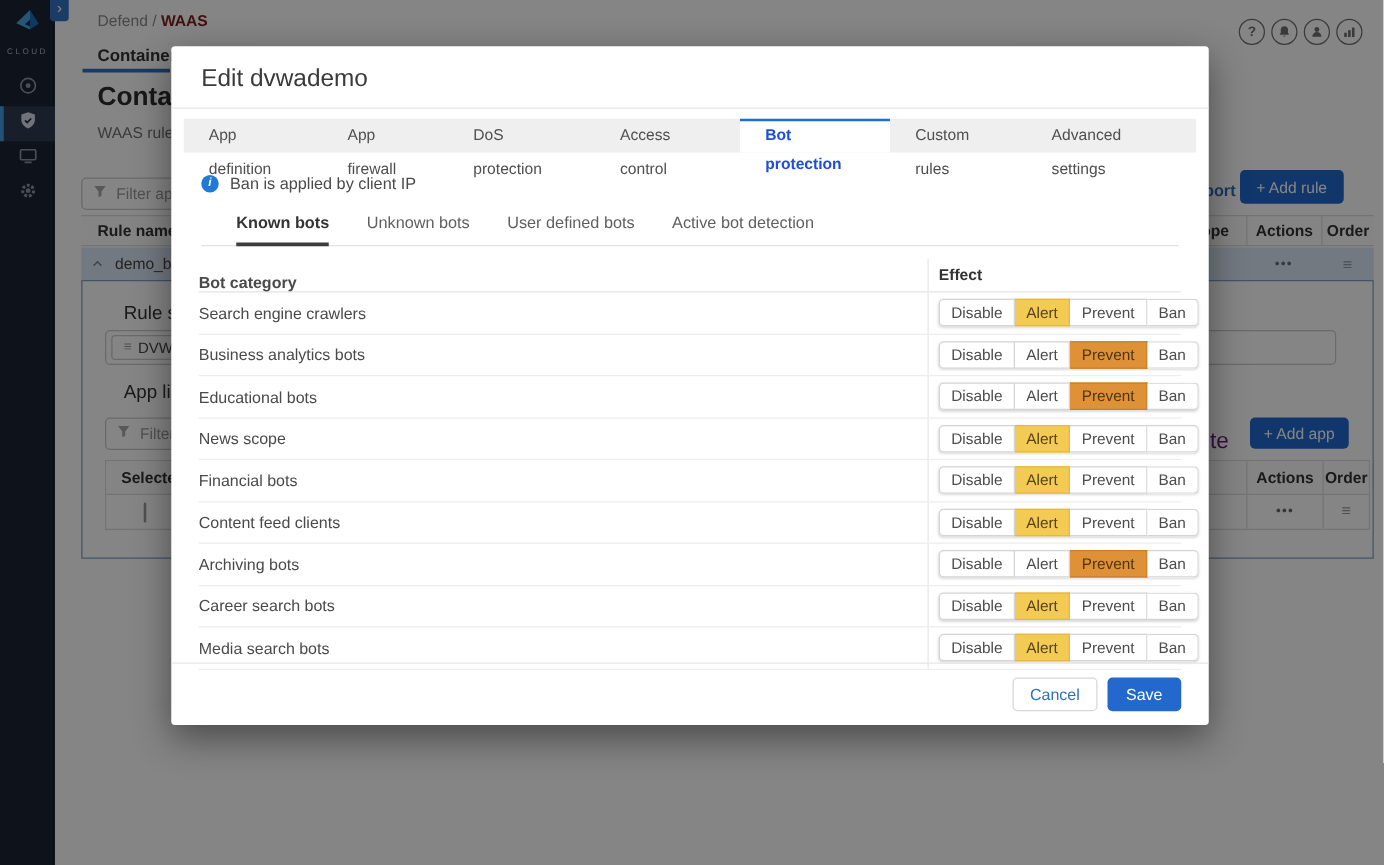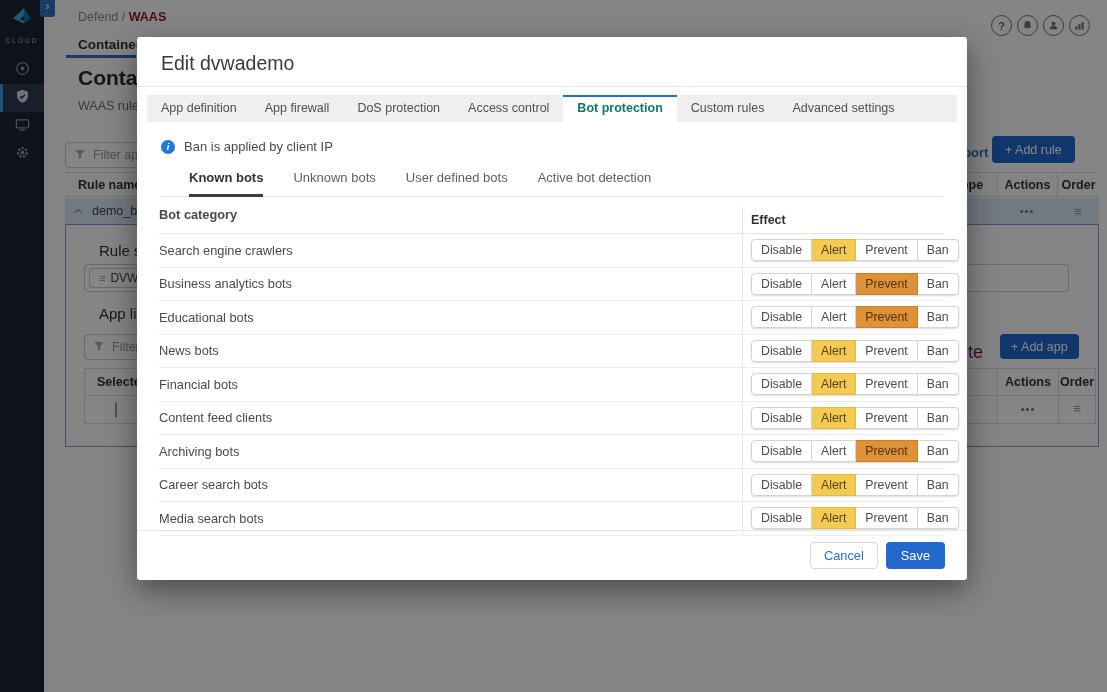--- a/index.html
+++ b/index.html
@@ -86,30 +86,30 @@
   .circle-icon{width:21px;height:21px;border:1.5px solid #6f6f6f;border-radius:50%;color:#6f6f6f;
     display:flex;align-items:center;justify-content:center;font-size:11px;font-weight:bold;background:transparent;cursor:pointer;}
 
   
   .overlay{position:absolute;inset:0;background:rgba(0,0,0,0.48);z-index:5;}
   .modal{position:absolute;left:137px;top:37px;width:830px;height:543px;background:#fff;border-radius:3px;z-index:10;
     box-shadow:0 10px 30px rgba(0,0,0,0.45);}
   .modal-header{padding:15px 24px 11px;border-bottom:1px solid #e6e6e6;}
   .modal-title{font-size:19.5px;color:#3a3a3a;}
   .modal-tabbar{margin:8px 10px 0;background:#efefef;display:flex;height:27px;}
-  .mtab{padding:0 14px;line-height:27px;font-size:12.5px;color:#4f4f4f;cursor:pointer;}
-  .mtab.active{background:#fff;border-top:2px solid var(--tab_blue);line-height:23px;color:#0f766e;font-weight:bold;}
+  .mtab{padding:0 20px;line-height:27px;font-size:12.5px;color:#4f4f4f;cursor:pointer;}
+  .mtab.active{background:#fff;border-top:2px solid var(--tab_blue);line-height:23px;color:#1d4ed8;font-weight:bold;}
   .info-row{margin:17px 24px 0;display:flex;align-items:center;gap:9px;font-size:13px;color:#4a4a4a;}
   .info-icon{width:14px;height:14px;border-radius:50%;background:var(--info_blue);color:#fff;font-size:9.5px;
     font-weight:bold;display:flex;align-items:center;justify-content:center;font-style:italic;}
   .subtabs{margin:16px 24px 0;display:flex;gap:30px;border-bottom:1px solid #e2e2e2;}
   .subtab{font-size:13px;color:#5f5f5f;padding-bottom:9px;cursor:pointer;}
   .subtab.active{font-weight:bold;color:#333;border-bottom:3px solid #3d3d3d;margin-bottom:-1px;margin-left:28px;}
   .bot-table{margin:10px 22px 0;}
-  .bt-head{display:flex;height:27px;align-items:flex-start;font-size:12.5px;font-weight:bold;color:#333;
+  .bt-head{display:flex;height:27px;align-items:flex-end;font-size:12.5px;font-weight:bold;color:#333;
     border-bottom:1px solid #e3e3e3;}
   .bt-row{display:flex;height:33.5px;align-items:center;border-bottom:1px solid #ededed;}
   .bt-cat{flex:1;font-size:12.8px;color:#4a4a4a;}
   .bt-effect{width:203px;border-left:1px solid #e8e8e8;align-self:stretch;display:flex;align-items:center;padding-left:8px;}
   .bt-head .bt-effect{font-weight:bold;color:#333;}
   .seg-group{display:inline-flex;border-radius:4px;box-shadow:0 1px 2px rgba(0,0,0,0.15);}
   .seg-btn{font-size:12.3px;color:#4c4c4c;background:#fff;border:1px solid #d4d4d4;border-left:none;
     padding:3px 9px;cursor:pointer;font-family:"Liberation Sans",sans-serif;white-space:nowrap;}
   .seg-btn:first-child{border-left:1px solid #d4d4d4;border-radius:4px 0 0 4px;}
   .seg-btn:last-child{border-radius:0 4px 4px 0;}
@@ -332,21 +332,21 @@
             <span class="bt-effect">
               <span class="seg-group">
                 <button class="seg-btn">Disable</button>
                 <button class="seg-btn">Alert</button>
                 <button class="seg-btn sel-prevent">Prevent</button>
                 <button class="seg-btn">Ban</button>
               </span>
             </span>
           </div>
           <div class="bt-row">
-            <span class="bt-cat">News bots</span>
+            <span class="bt-cat">News scope</span>
             <span class="bt-effect">
               <span class="seg-group">
                 <button class="seg-btn">Disable</button>
                 <button class="seg-btn sel-alert">Alert</button>
                 <button class="seg-btn">Prevent</button>
                 <button class="seg-btn">Ban</button>
               </span>
             </span>
           </div>
           <div class="bt-row">

